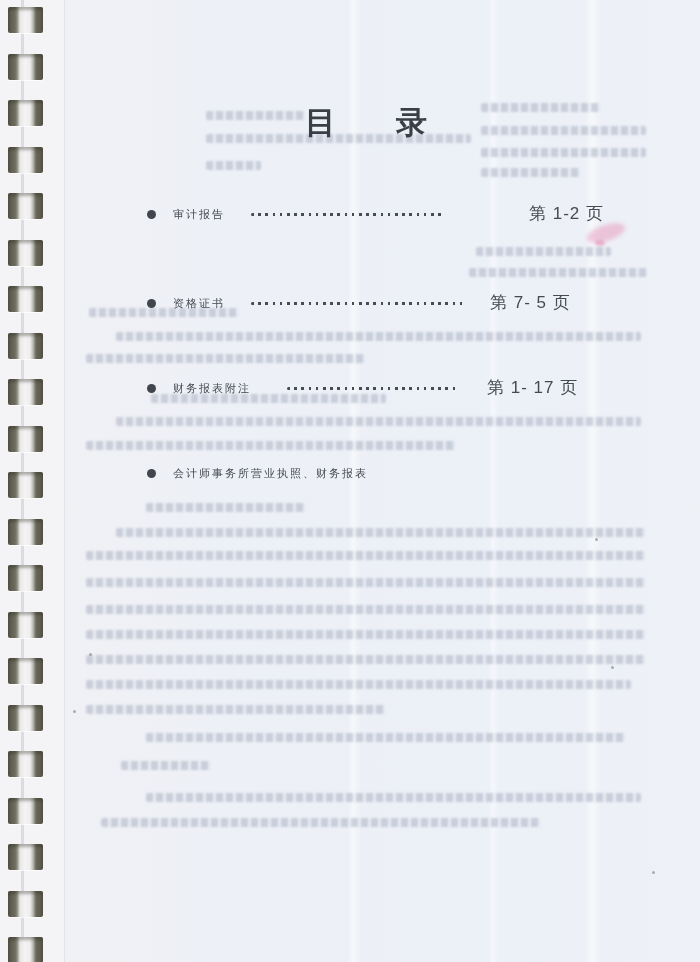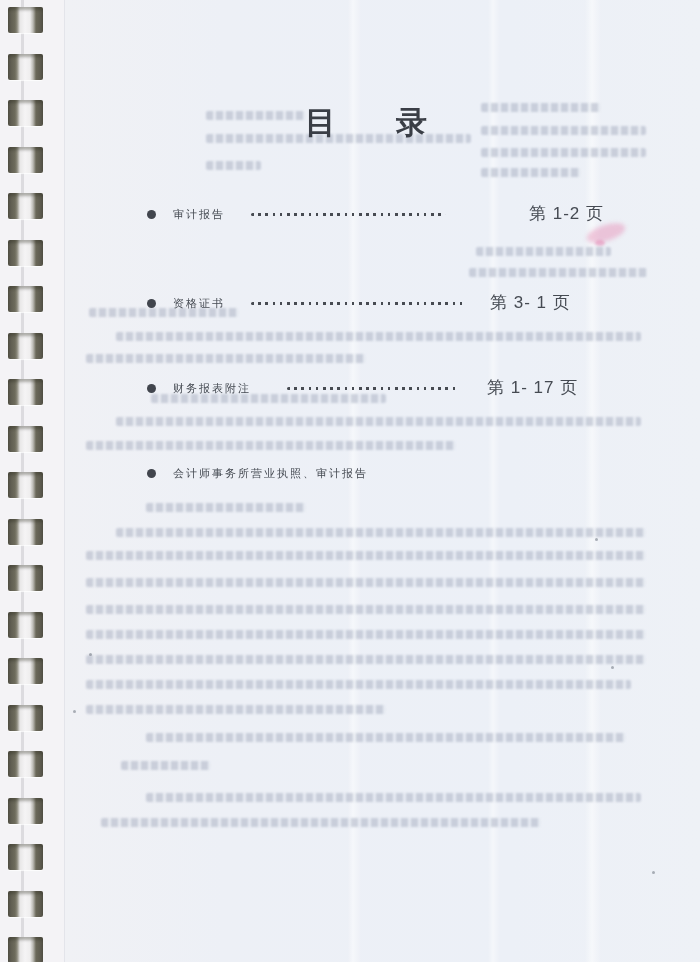--- a/index.html
+++ b/index.html
@@ -148,31 +148,31 @@
   <div class="toc-row r1">
     <span class="bullet"></span>
     <span class="toc-label">审计报告</span>
     <span class="leader"></span>
     <span class="toc-page">第 1-2 页</span>
   </div>
   <div class="toc-row r2">
     <span class="bullet"></span>
     <span class="toc-label">资格证书</span>
     <span class="leader"></span>
-    <span class="toc-page">第 3- 1 页</span>
+    <span class="toc-page">第 7- 5 页</span>
   </div>
   <div class="toc-row r3">
     <span class="bullet"></span>
     <span class="toc-label">财务报表附注</span>
     <span class="leader"></span>
     <span class="toc-page">第 1- 17 页</span>
   </div>
   <div class="toc-row r4">
     <span class="bullet"></span>
-    <span class="toc-label">会计师事务所营业执照、审计报告</span>
+    <span class="toc-label">会计师事务所营业执照、财务报表</span>
   </div>
 
   <div class="smudge"></div>
   <div class="smudge2"></div>
 
   <div id="specks">
       <div class="speck" style="left: 24px; top: 653px;"></div>
       <div class="speck" style="left: 8px; top: 710px;"></div>
       <div class="speck" style="left: 546px; top: 666px;"></div>
       <div class="speck" style="left: 530px; top: 538px;"></div>

